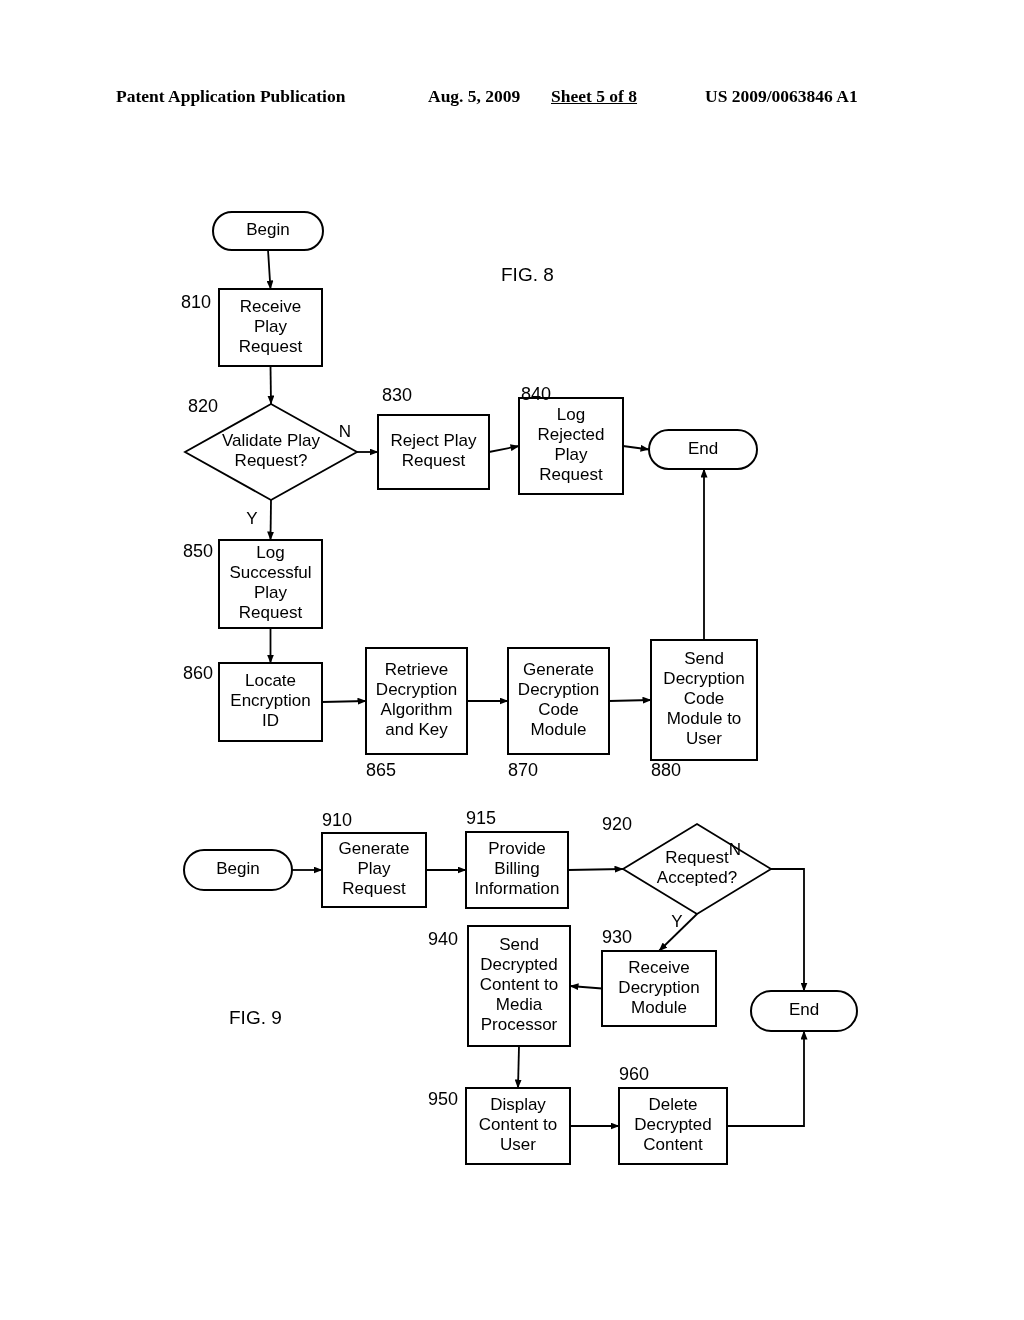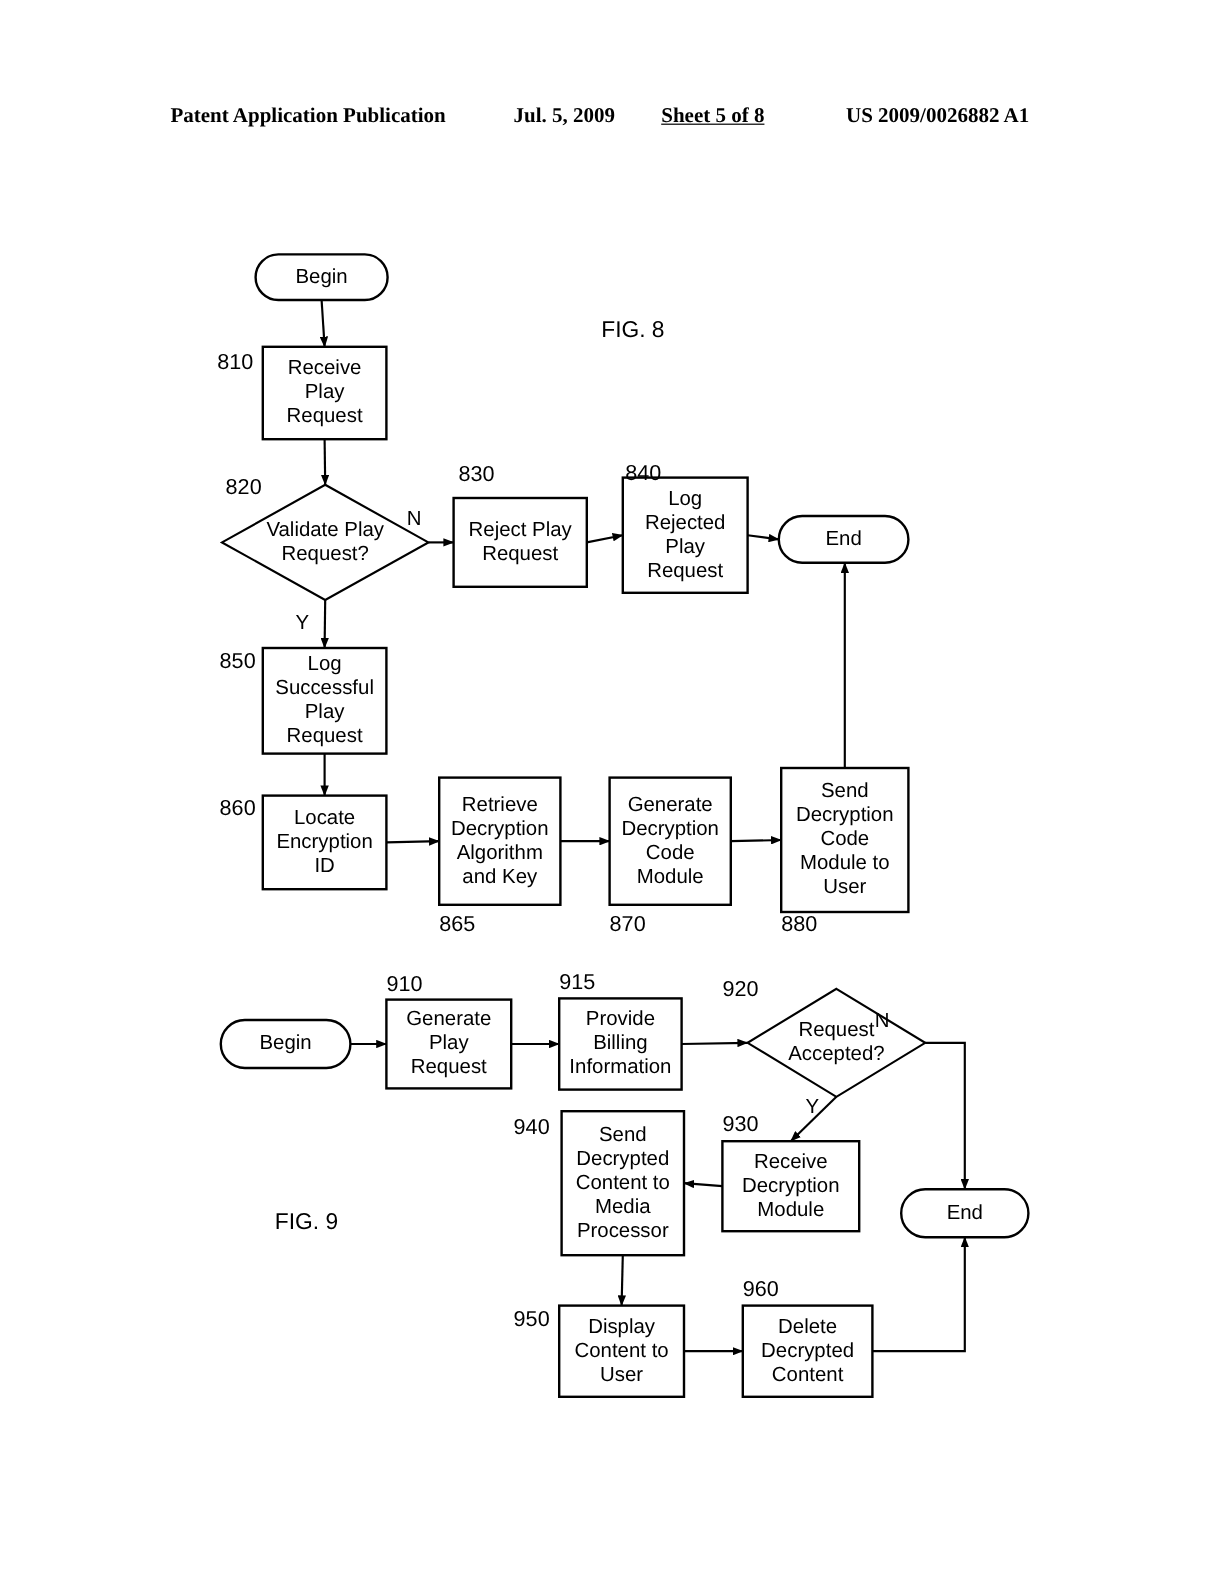--- a/index.html
+++ b/index.html
@@ -31,21 +31,21 @@
   }
   .header span {
     position: absolute;
     font-family: "Liberation Serif", serif;
     font-weight: bold;
     font-size: 17.5px;
     white-space: nowrap;
     letter-spacing: 0px;
     top: 0;
   }
-  .hdr-pub   { left: 142px; }
+  .hdr-pub   { left: 116px; }
   .hdr-date  { left: 428px; }
   .hdr-sheet { left: 551px; text-decoration: underline; }
   .hdr-num   { left: 705px; }
 
   
   #figures {
     position: absolute;
     left: 0;
     top: 0;
     width: 1024px;
@@ -98,23 +98,23 @@
     dominant-baseline: middle;
   }
 </style>
 </head>
 <body>
 
 <div id="page">
 
   <div class="header">
     <span class="hdr-pub">Patent Application Publication</span>
-    <span class="hdr-date">Jul. 5, 2009</span>
+    <span class="hdr-date">Aug. 5, 2009</span>
     <span class="hdr-sheet">Sheet 5 of 8</span>
-    <span class="hdr-num">US 2009/0026882 A1</span>
+    <span class="hdr-num">US 2009/0063846 A1</span>
   </div>
 
   <svg id="figures" viewBox="0 0 1024 1320" width="1024" height="1320" xmlns="http://www.w3.org/2000/svg">
     <defs>
       <marker id="arrowhead" markerWidth="9" markerHeight="7" refX="8.5" refY="3.5" orient="auto" markerUnits="userSpaceOnUse">
         <polygon points="0 0, 9 3.5, 0 7" fill="#000000"></polygon>
       </marker>
     </defs>
     <g id="edges-layer">
         <path class="edge" d="M 268 250 L 270.5 289" marker-end="url(#arrowhead)"></path>

